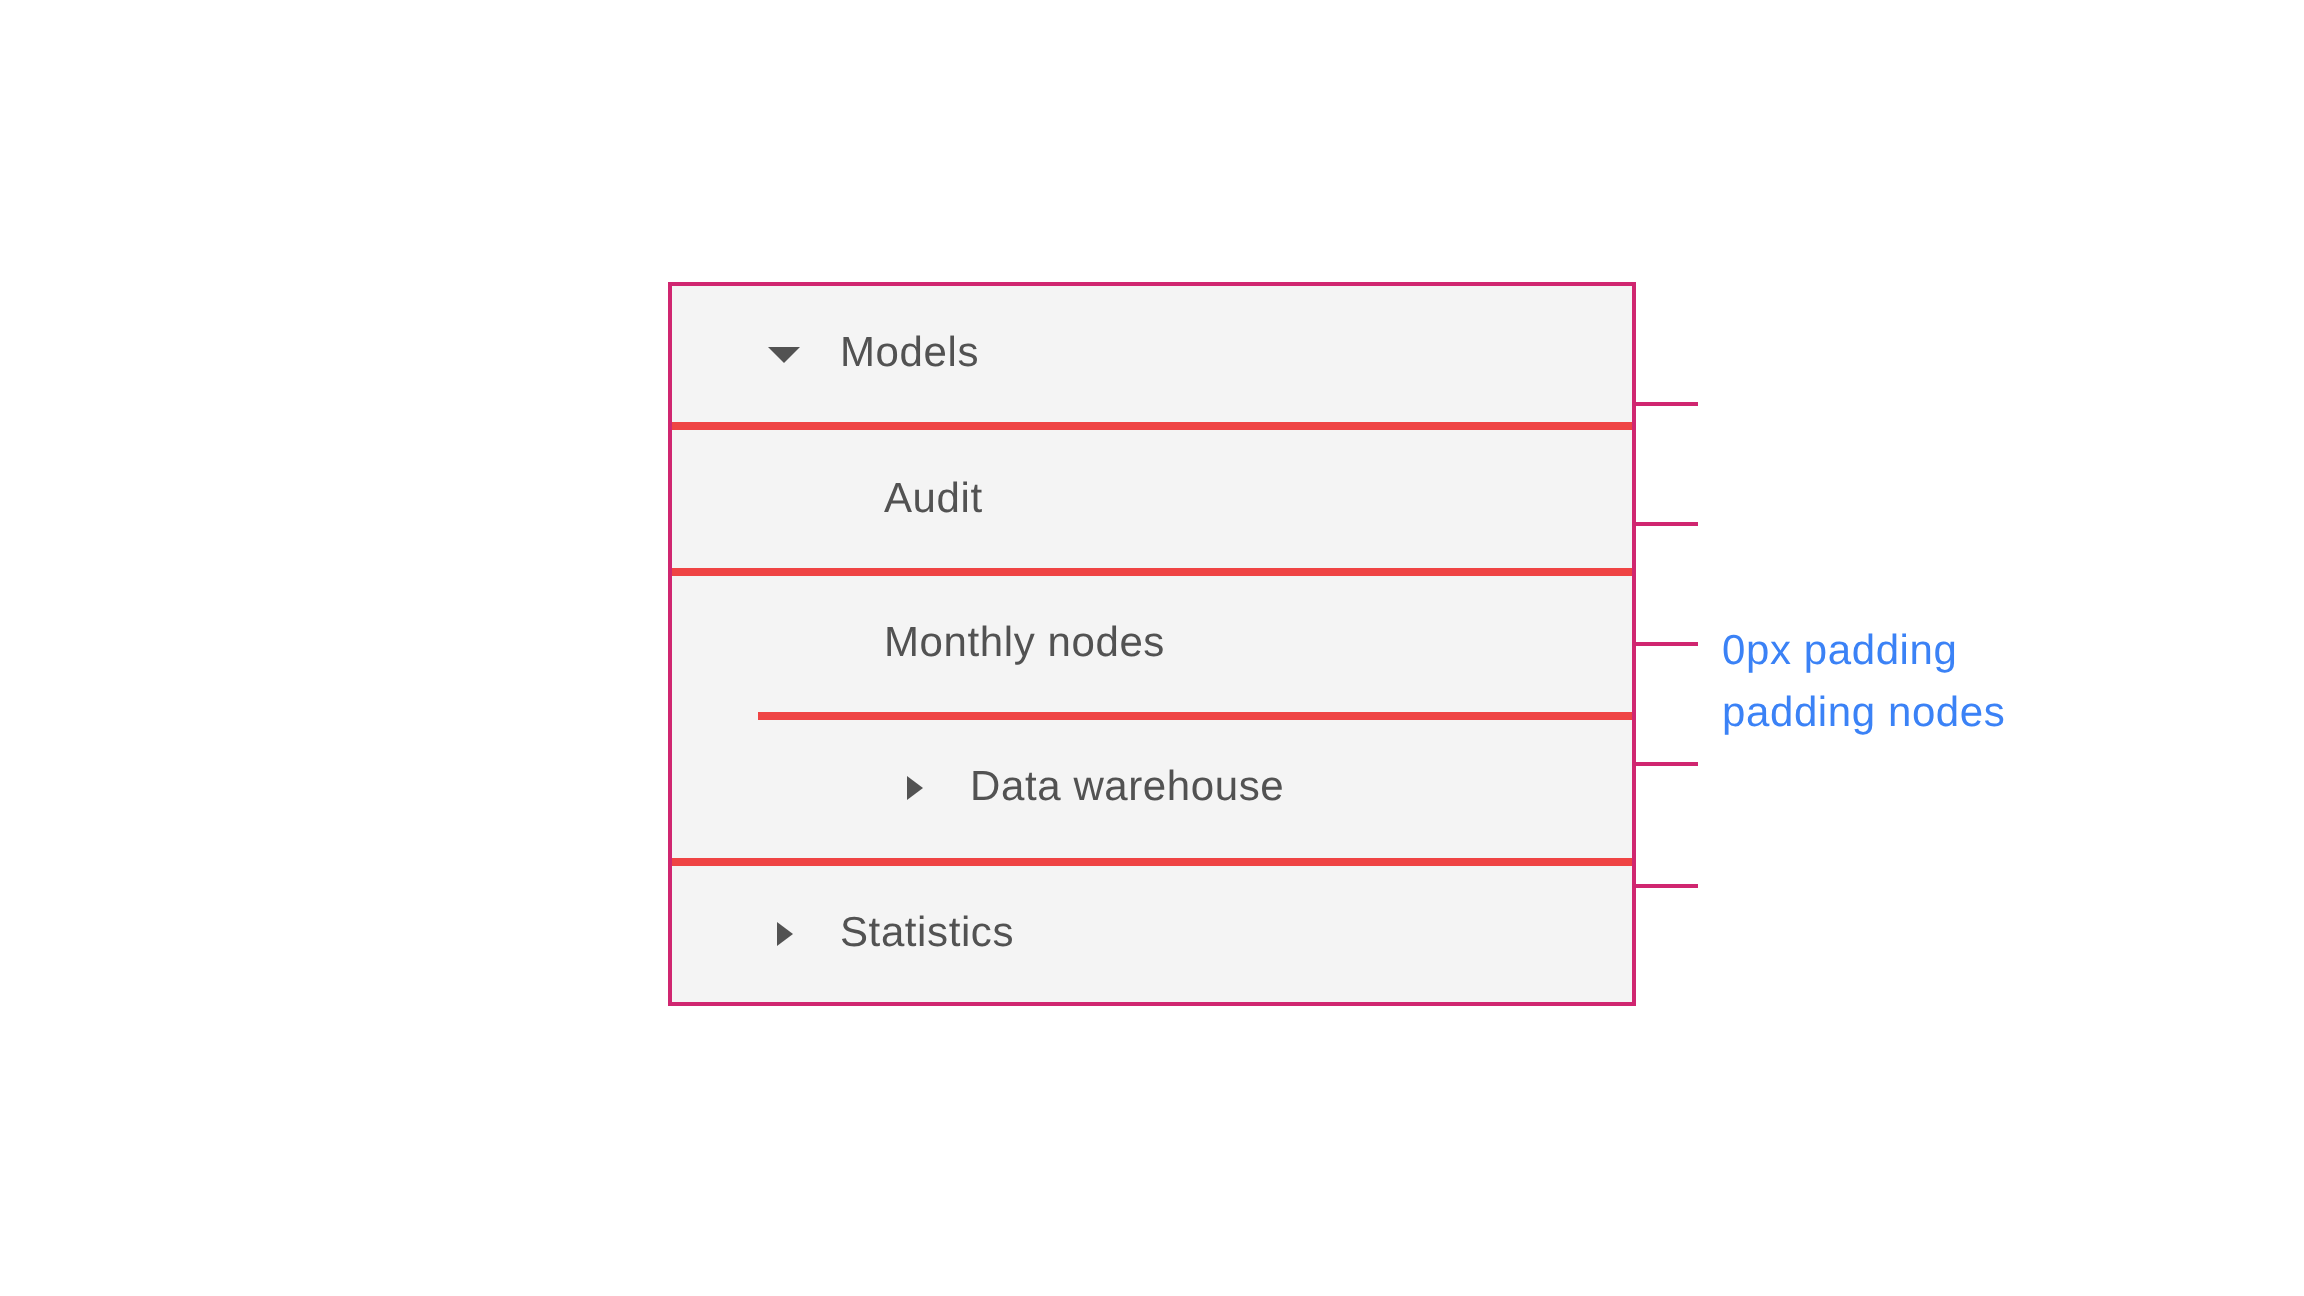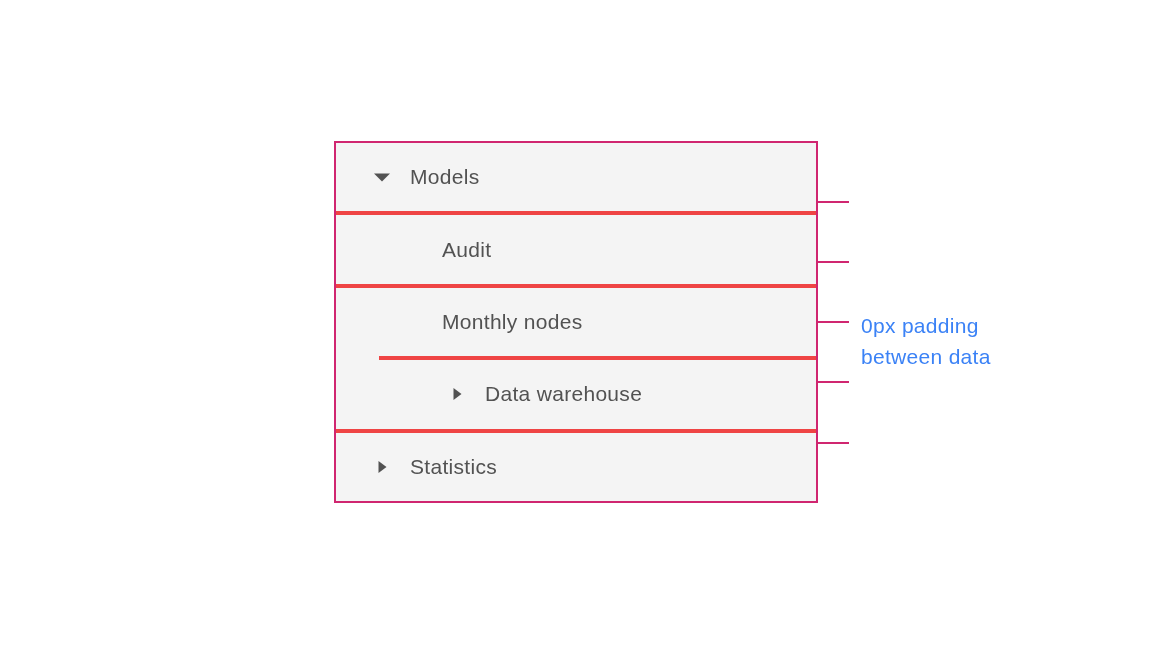--- a/index.html
+++ b/index.html
@@ -38,21 +38,21 @@
     display: inline-flex;
     justify-content: center;
     align-items: center;
     flex: none;
     margin-right: 20px;
   }
   .caret-slot svg { display: block; }
   .caret-fill { fill: #525252; }
 
   
-  .indent-root       { padding-left: 38px; }   
+  .indent-root       { padding-left: 48px; }   
   .indent-child-leaf { padding-left: 106px; }  
   .indent-child-parent { padding-left: 70px; margin-left: 43px; } 
 
   .node-label { white-space: nowrap; }
 
   
   .ann-line {
     position: absolute;
     left: 816px;
     width: 33px;
@@ -122,16 +122,16 @@
   </div>
 
   <div class="ann-line ann-line-1"></div>
   <div class="ann-line ann-line-2"></div>
   <div class="ann-line ann-line-3"></div>
   <div class="ann-line ann-line-4"></div>
   <div class="ann-line ann-line-5"></div>
 
   <div class="ann-text">
     <span>0px padding</span>
-    <span>between data</span>
+    <span>padding nodes</span>
   </div>
 
 </div>
 
 </body></html>

